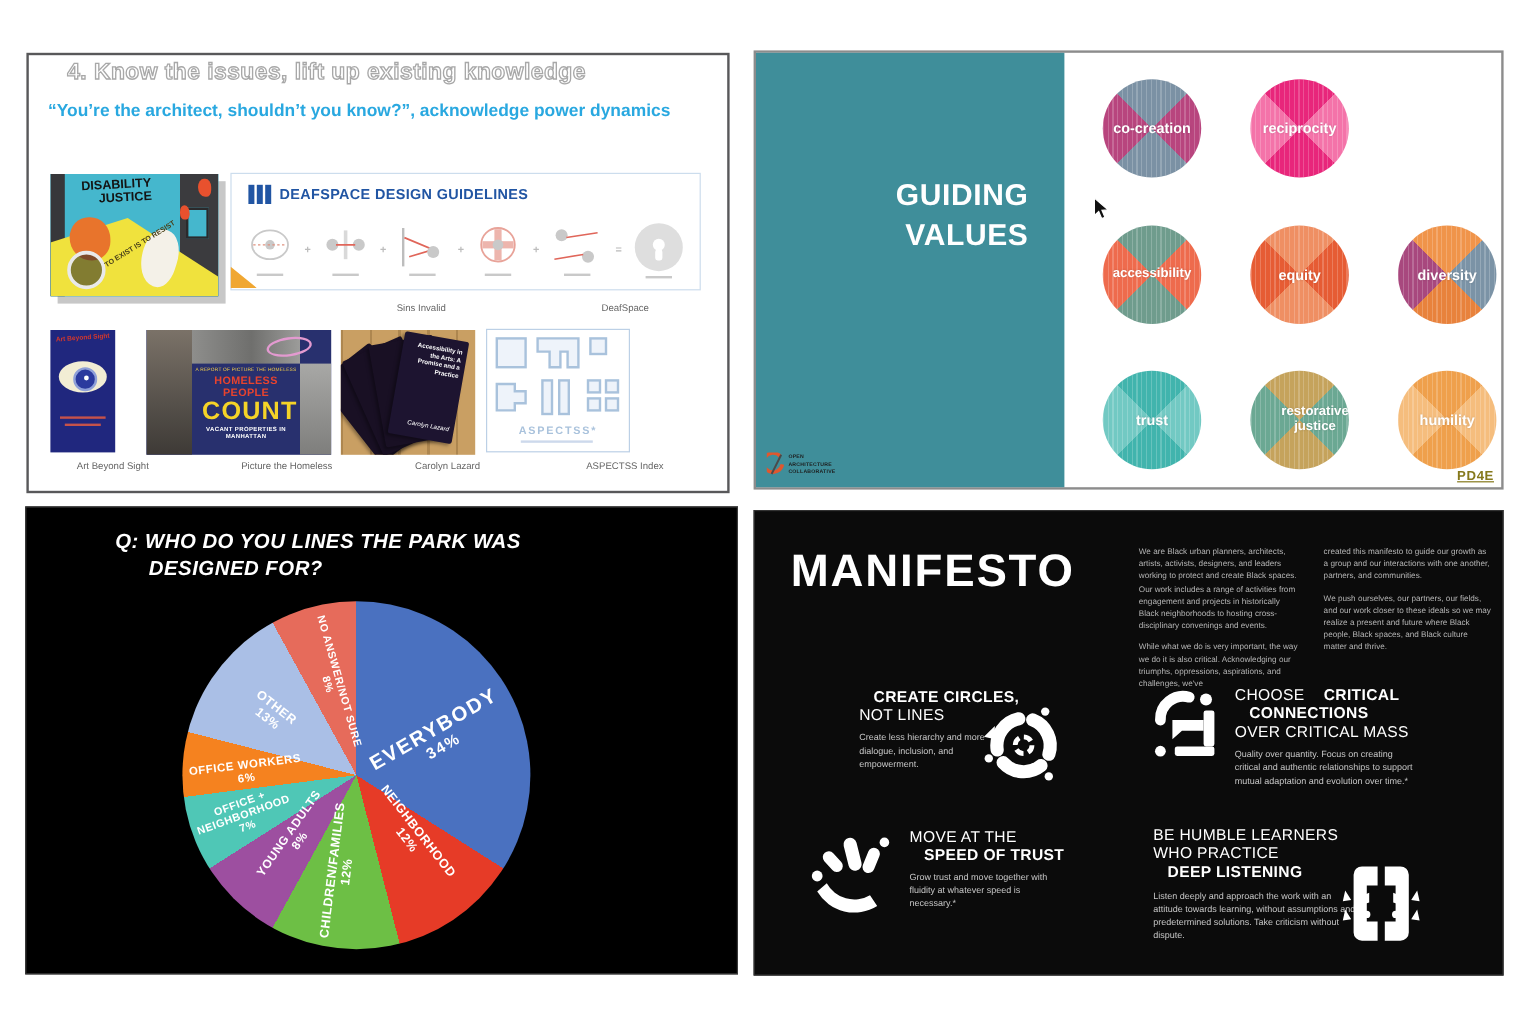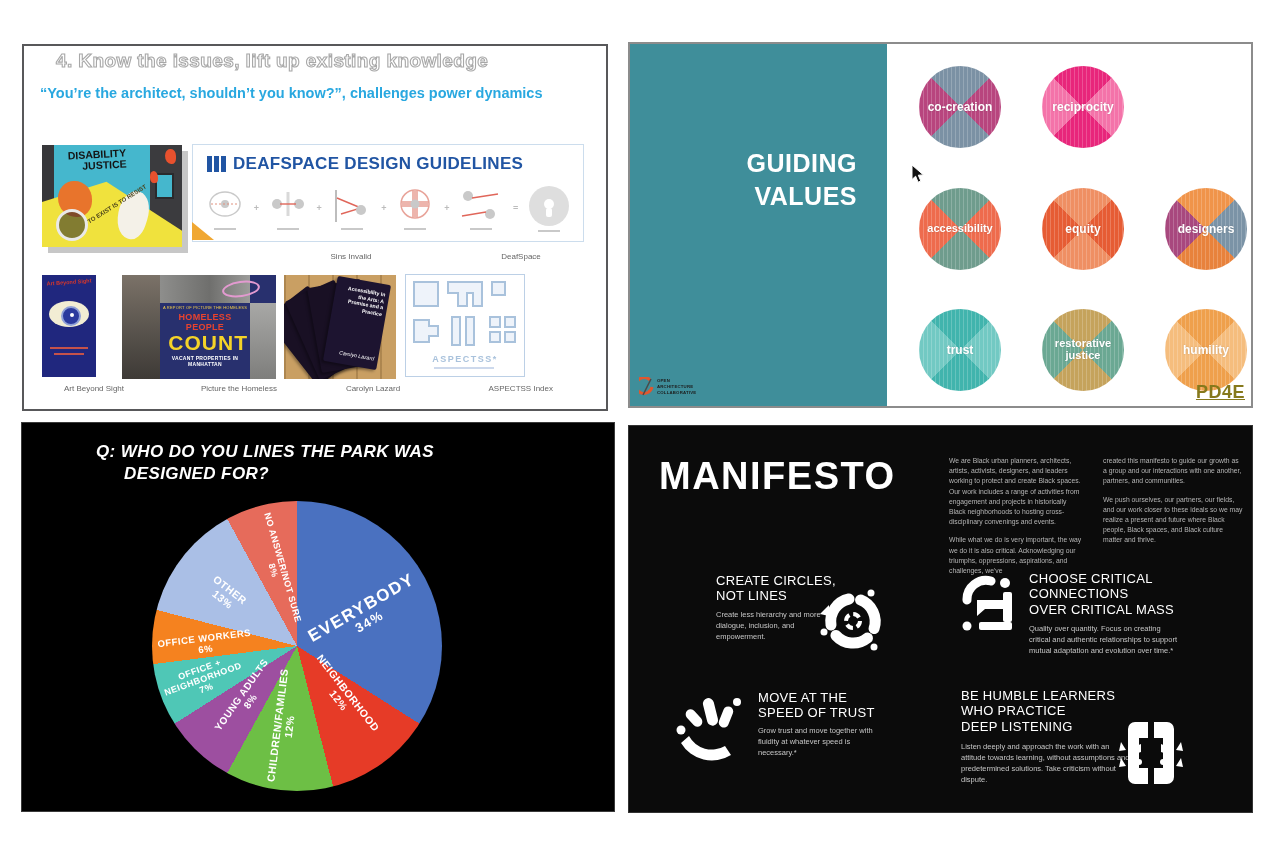--- a/index.html
+++ b/index.html
@@ -28,21 +28,21 @@
   .sins .fig-w{position:absolute;left:76px;top:46px;width:30px;height:48px;background:#f4f1e8;border-radius:46% 54% 40% 60%;transform:rotate(18deg);}
   .sins-title{left:26px;top:4px;font-size:10.5px;line-height:1.05;font-weight:700;color:#141414;transform:rotate(-3deg);}
   .sins-title .l2{margin-left:14px;}
   .sins-road-text{left:40px;top:56px;font-size:6px;font-weight:700;color:#4a421a;transform:rotate(-32deg);width:70px;text-align:center;}
 
   .ds-box{left:168px;top:98px;width:390px;height:96px;background:#fff;border:1px solid #ccdded;}
   .ds-tri{left:168px;top:176px;width:22px;height:18px;background:#f0a732;clip-path:polygon(0 0,0 100%,100% 100%);}
   .ds-head{position:absolute;left:14px;top:9px;display:flex;align-items:center;gap:7px;}
   .ds-bars{display:flex;gap:2px;}
   .ds-bars i{display:block;width:5px;height:16px;background:#2155a3;}
-  .ds-head-text{font-size:17px;font-weight:600;color:#2155a3;letter-spacing:.3px;}
+  .ds-head-text{font-size:12px;font-weight:600;color:#2155a3;letter-spacing:.3px;}
   .ds-row{position:absolute;left:8px;top:36px;width:374px;height:54px;display:flex;align-items:center;justify-content:space-between;padding:0 4px;box-sizing:border-box;}
   .ds-item{display:flex;flex-direction:column;align-items:center;gap:2px;}
   .ds-cap{width:22px;height:2px;background:#c9c9c9;}
   .ds-sep{color:#bcbcbc;font-size:9px;font-weight:700;}
 
   .abs-poster{left:18px;top:229px;width:54px;height:102px;background:#20277e;overflow:hidden;}
   .abs-title{position:absolute;left:0;top:4px;width:100%;text-align:center;font-size:5.5px;font-weight:700;color:#d4372c;transform:rotate(-4deg);}
   .abs-eye{position:absolute;left:7px;top:26px;width:40px;height:26px;background:#f2edd4;border-radius:50%;}
   .abs-iris{position:absolute;left:12px;top:5px;width:16px;height:16px;background:#2b3a9e;border:2px solid #8fa0d8;border-radius:50%;}
   .abs-dot{position:absolute;left:7px;top:5px;width:4px;height:4px;background:#fff;border-radius:50%;}
@@ -87,21 +87,21 @@
   .teal-panel{position:absolute;left:0;top:0;width:257px;height:362px;}
   .gv-title{position:absolute;left:0;top:103px;width:227px;text-align:right;color:#fff;
             font-size:25px;font-weight:700;letter-spacing:.5px;line-height:1.3;}
   .oac-logo{position:absolute;left:9px;bottom:9px;display:flex;align-items:center;gap:3px;}
   .oac-text{font-size:4.3px;font-weight:700;color:#1d1d1d;line-height:1.35;letter-spacing:.2px;}
   .gv-circle{position:absolute;width:82px;height:82px;border-radius:50%;display:flex;align-items:center;justify-content:center;overflow:hidden;}
   .gv-circle::after{content:"";position:absolute;inset:0;border-radius:50%;
       background:repeating-linear-gradient(90deg,rgba(255,255,255,.20) 0 1px,transparent 1px 4px);}
   .gv-label{position:relative;z-index:2;color:#fff;font-weight:700;font-size:12px;text-align:center;line-height:1.05;
             text-shadow:0 0 2px rgba(0,0,0,.18);}
-  .pd4e{position:absolute;right:6px;bottom:3px;font-size:18px;font-weight:700;color:#86791c;letter-spacing:.5px;text-decoration:underline;}
+  .pd4e{position:absolute;right:6px;bottom:3px;font-size:11px;font-weight:700;color:#86791c;letter-spacing:.5px;text-decoration:underline;}
 
   
   #slide-bl{left:21px;top:422px;width:594px;height:390px;background:#000;border:1px solid #3a3a3a;}
   .pie-title{position:absolute;left:74px;top:18px;color:#fff;font-size:17px;font-weight:700;font-style:italic;
              letter-spacing:.4px;line-height:1.3;}
   .pie-title .l2{margin-left:28px;}
   #pie-chart{position:absolute;left:130px;top:78px;width:290px;height:290px;border-radius:50%;}
   .pie-label{position:absolute;color:#fff;font-weight:700;text-align:center;line-height:1.12;
              letter-spacing:.5px;white-space:nowrap;transform:translate(-50%,-50%) rotate(var(--r));}
   .pie-label .pct{font-weight:700;}
@@ -111,33 +111,33 @@
   .brand{position:absolute;left:30px;top:26px;line-height:1;}
   .brand .row1{font-size:33px;letter-spacing:2px;font-weight:400;}
   .brand .black{color:#f2f2f2;}
   .brand .space{color:#8a8a8a;}
   .brand .row2{font-size:38px;font-weight:700;letter-spacing:1.5px;color:#fff;margin-top:5px;}
   .intro{position:absolute;width:134px;font-size:6.8px;color:#b5b5b5;line-height:1.5;}
   .intro p{margin:0 0 8px 0;}
   #intro-col1{left:320px;top:30px;}
   #intro-col2{left:474px;top:30px;width:140px;}
   .pr-head{position:absolute;font-size:13px;line-height:1.18;letter-spacing:.3px;color:#fff;}
-  .pr-head b{font-weight:400;}
+  .pr-head b{font-weight:700;margin-left:12px;}
   .pr-head .reg{font-weight:400;}
   .pr-body{position:absolute;font-size:7.5px;color:#c6c6c6;line-height:1.45;}
   .picon{position:absolute;}
 
   .cursor{position:absolute;left:911px;top:164px;z-index:50;}
 </style>
 </head>
 <body>
 
 <div id="slide-tl" class="slide">
   <div class="abs tl-title">4. Know the issues, lift up existing knowledge</div>
-  <div class="abs tl-sub">“You’re the architect, shouldn’t you know?”, challenges power dynamics</div>
+  <div class="abs tl-sub">“You’re the architect, shouldn’t you know?”, acknowledge power dynamics</div>
 
   <div class="abs sins-shadow"></div>
   <div class="abs sins">
     <div class="strip-l"></div>
     <div class="panel-r"></div>
     <div class="frame"></div>
     <div class="flame1"></div>
     <div class="flame2"></div>
     <div class="road"></div>
     <div class="fig-o"></div>
@@ -307,26 +307,26 @@
   <div class="gv-circle" style="left: 412px; top: 22px; background: conic-gradient(from 45deg, rgb(244, 115, 169) 0deg, rgb(244, 115, 169) 90deg, rgb(232, 38, 123) 90deg, rgb(232, 38, 123) 180deg, rgb(244, 115, 169) 180deg, rgb(244, 115, 169) 270deg, rgb(232, 38, 123) 270deg, rgb(232, 38, 123) 360deg);">
       <span class="gv-label">reciprocity</span>
     </div>
   <div class="gv-circle" style="left: 289px; top: 144px; background: conic-gradient(from 45deg, rgb(238, 107, 77) 0deg, rgb(238, 107, 77) 90deg, rgb(111, 156, 141) 90deg, rgb(111, 156, 141) 180deg, rgb(238, 107, 77) 180deg, rgb(238, 107, 77) 270deg, rgb(111, 156, 141) 270deg, rgb(111, 156, 141) 360deg);">
       <span class="gv-label" style="font-size:11px;">accessibility</span>
     </div>
   <div class="gv-circle" style="left: 412px; top: 144px; background: conic-gradient(from 45deg, rgb(230, 92, 52) 0deg, rgb(230, 92, 52) 90deg, rgb(239, 143, 99) 90deg, rgb(239, 143, 99) 180deg, rgb(230, 92, 52) 180deg, rgb(230, 92, 52) 270deg, rgb(239, 143, 99) 270deg, rgb(239, 143, 99) 360deg);">
       <span class="gv-label">equity</span>
     </div>
   <div class="gv-circle" style="left: 535px; top: 144px; background: conic-gradient(from 45deg, rgb(123, 147, 166) 0deg, rgb(123, 147, 166) 90deg, rgb(232, 130, 60) 90deg, rgb(232, 130, 60) 180deg, rgb(168, 72, 126) 180deg, rgb(168, 72, 126) 270deg, rgb(240, 148, 74) 270deg, rgb(240, 148, 74) 360deg);">
-      <span class="gv-label">designers</span>
+      <span class="gv-label">diversity</span>
     </div>
   <div class="gv-circle" style="left: 289px; top: 265px; background: conic-gradient(from 45deg, rgb(114, 201, 195) 0deg, rgb(114, 201, 195) 90deg, rgb(65, 180, 173) 90deg, rgb(65, 180, 173) 180deg, rgb(114, 201, 195) 180deg, rgb(114, 201, 195) 270deg, rgb(65, 180, 173) 270deg, rgb(65, 180, 173) 360deg);">
       <span class="gv-label">trust</span>
     </div>
-  <div class="gv-circle" style="left: 412px; top: 265px; background: conic-gradient(from 45deg, rgb(107, 168, 147) 0deg, rgb(107, 168, 147) 90deg, rgb(197, 163, 92) 90deg, rgb(197, 163, 92) 180deg, rgb(107, 168, 147) 180deg, rgb(107, 168, 147) 270deg, rgb(197, 163, 92) 270deg, rgb(197, 163, 92) 360deg);">
+  <div class="gv-circle" style="left: 412px; top: 265px; background: conic-gradient(from 45deg, rgb(107, 168, 147) 0deg, rgb(107, 168, 147) 90deg, rgb(197, 163, 92) 90deg, rgb(197, 163, 92) 180deg, rgb(107, 168, 147) 180deg, rgb(107, 168, 147) 270deg, rgb(197, 163, 92) 270deg, rgb(197, 163, 92) 360deg); justify-content: flex-end;">
     <span class="gv-label" style="font-size:11px;">
       <span style="display:block">restorative</span>
       <span style="display:block">justice</span>
     </span>
   </div>
   <div class="gv-circle" style="left: 535px; top: 265px; background: conic-gradient(from 45deg, rgb(245, 189, 125) 0deg, rgb(245, 189, 125) 90deg, rgb(239, 160, 76) 90deg, rgb(239, 160, 76) 180deg, rgb(245, 189, 125) 180deg, rgb(245, 189, 125) 270deg, rgb(239, 160, 76) 270deg, rgb(239, 160, 76) 360deg);">
       <span class="gv-label">humility</span>
     </div>
 
   <div class="pd4e">PD4E</div>

